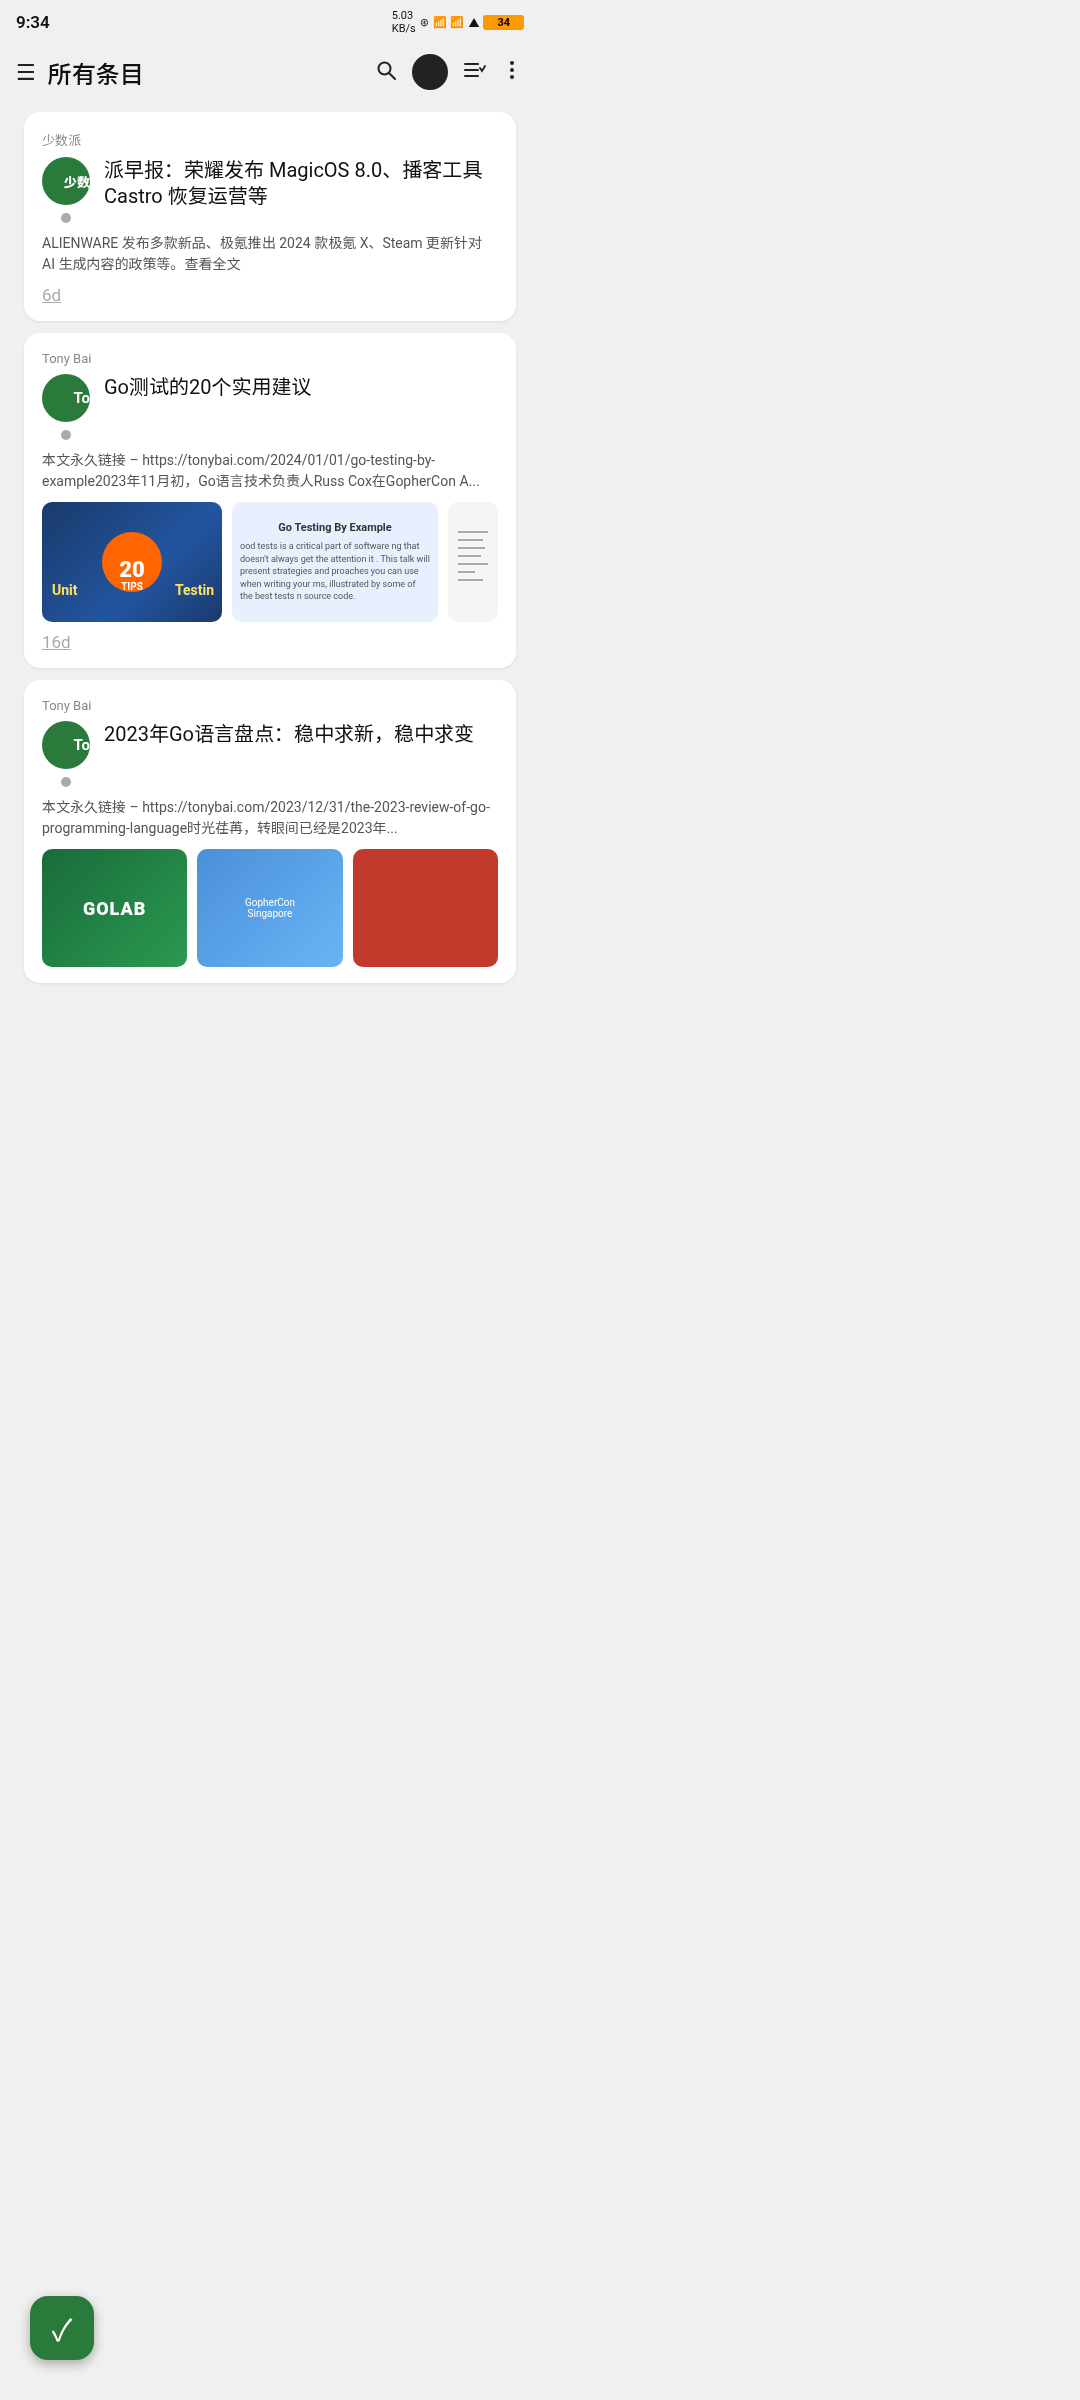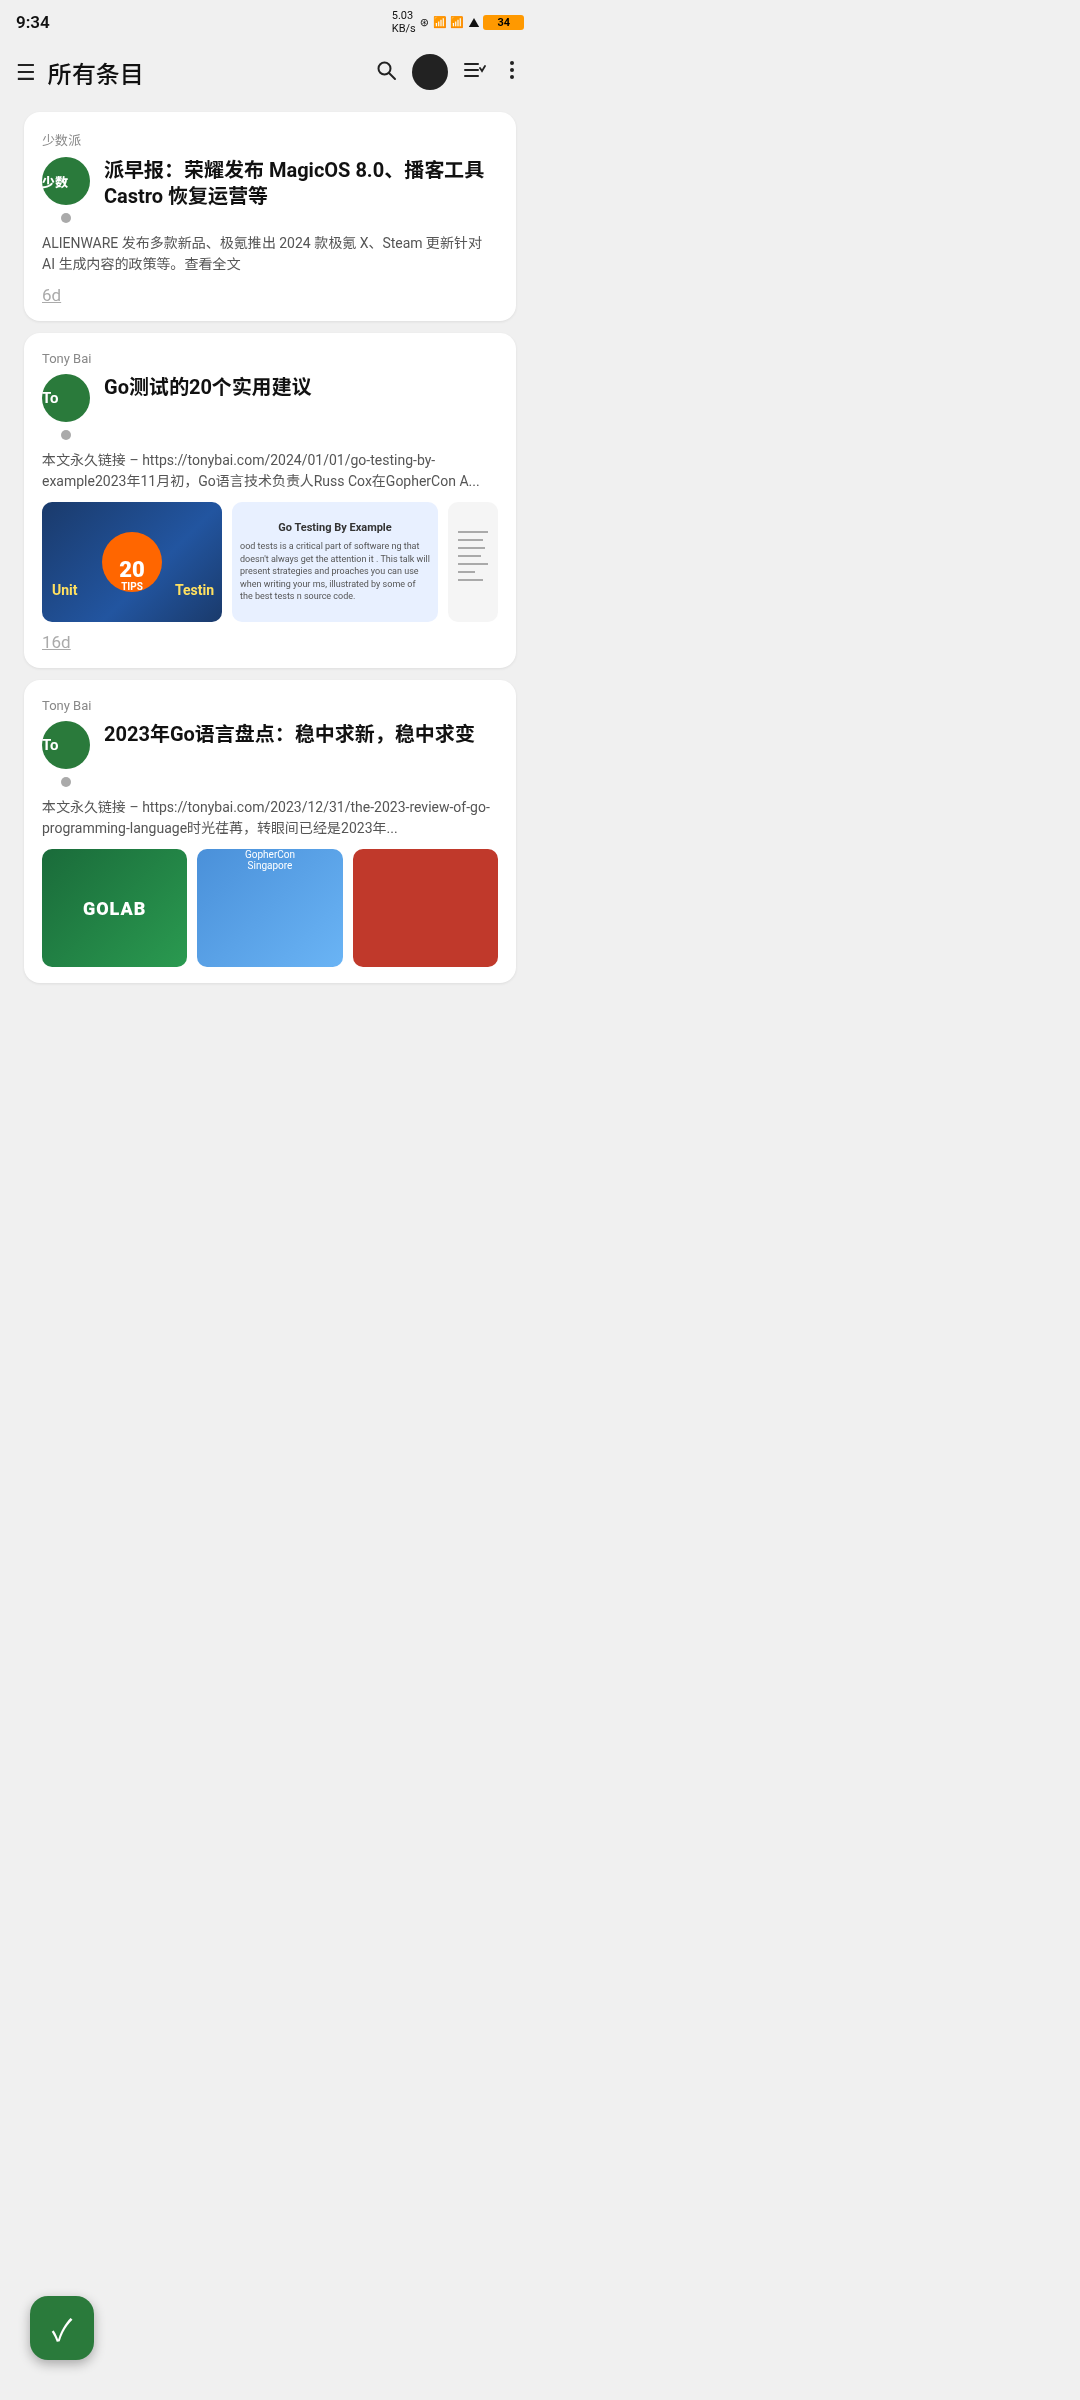--- a/index.html
+++ b/index.html
@@ -102,32 +102,32 @@
       gap: 14px;
       margin-bottom: 10px;
     }
     .avatar {
       width: 48px;
       height: 48px;
       border-radius: 50%;
       background: #2a7a3b;
       display: flex;
       align-items: center;
-      justify-content: flex-start;
+      justify-content: flex-end;
       font-size: 15px;
       font-weight: bold;
       color: #fff;
       flex-shrink: 0;
     }
     .card-title-block {
       flex: 1;
     }
     .card-title {
       font-size: 20px;
-      font-weight: 700;
+      font-weight: 400;
       color: #111;
       line-height: 1.3;
     }
     .card-dot {
       width: 10px;
       height: 10px;
       border-radius: 50%;
       background: #aaa;
       margin-top: 8px;
     }
@@ -269,20 +269,21 @@
       display: flex;
       align-items: center;
       justify-content: center;
       color: #fff;
       font-weight: bold;
       font-size: 14px;
     }
     .bottom-img-gopher {
       background: linear-gradient(135deg, #4a90d9 0%, #6ab4f5 100%);
       display: flex;
+      align-items: center;
       justify-content: center;
       font-size: 11px;
       color: #fff;
     }
     .bottom-img-red {
       background: #c0392b;
       display: flex;
       align-items: center;
       justify-content: center;
       color: #fff;

